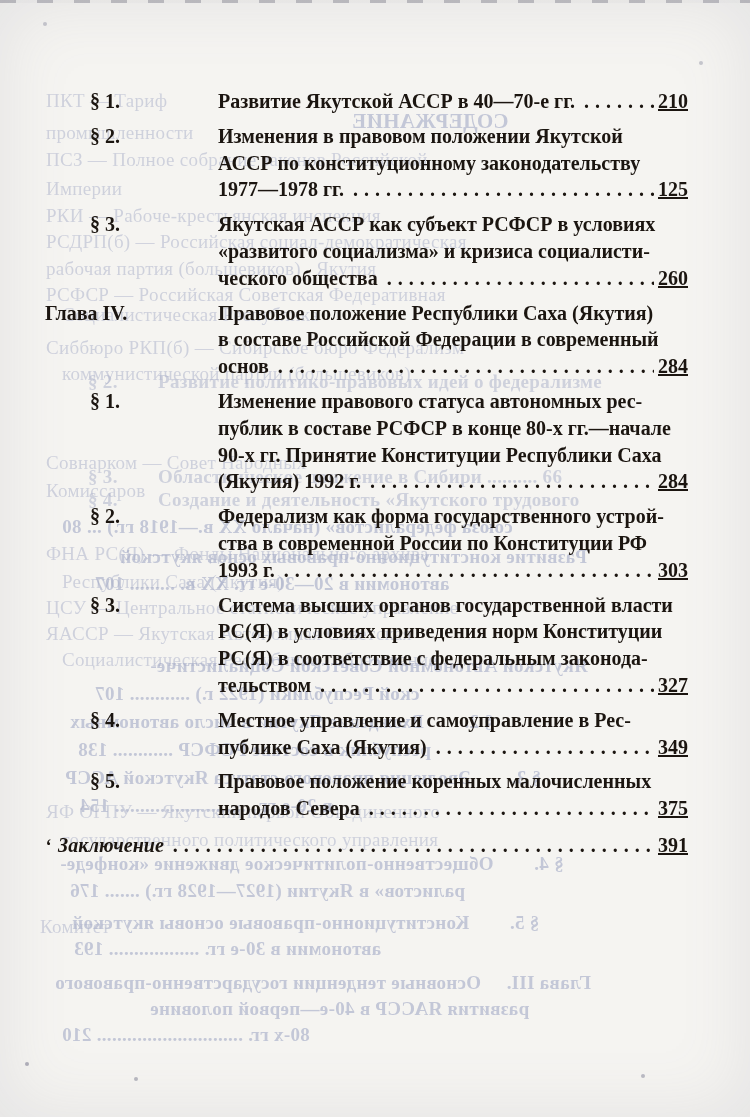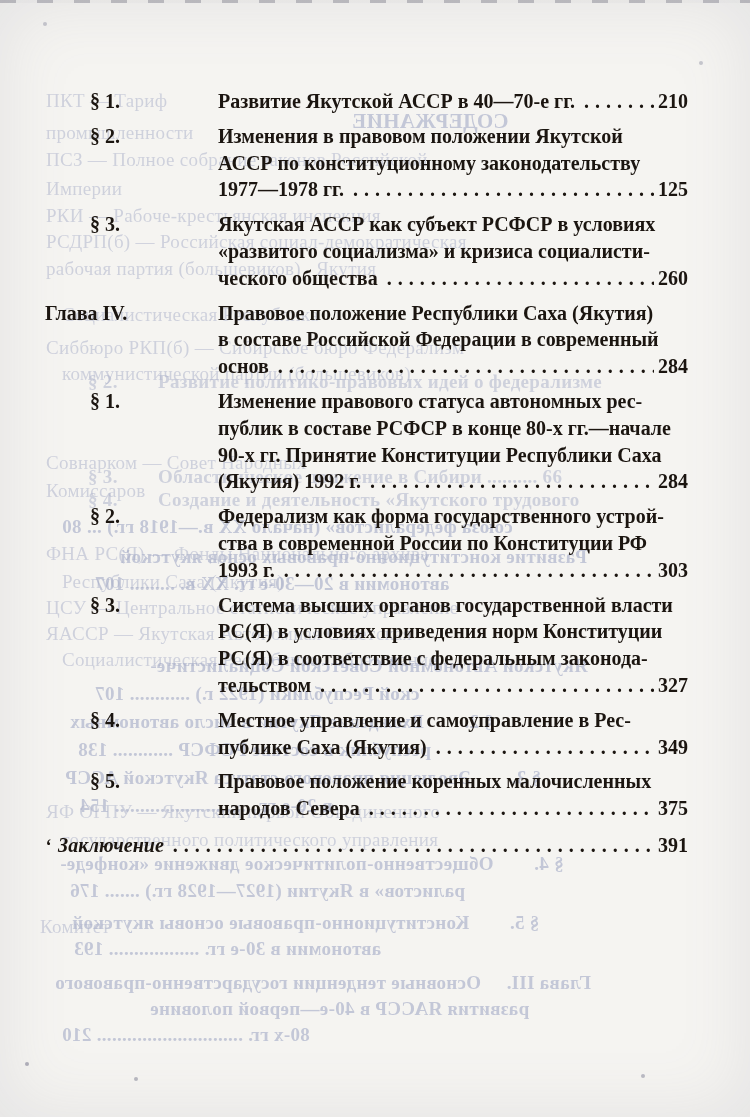--- a/index.html
+++ b/index.html
@@ -41,41 +41,42 @@
   .label{flex:0 0 173px;width:173px;box-sizing:border-box;}
   .label.indent{padding-left:45px;}
   .body{flex:1;min-width:0;}
   .lastline{display:flex;align-items:flex-start;}
   .lasttext{flex:0 0 auto;}
   .leader{flex:1 1 auto;overflow:hidden;white-space:nowrap;margin:0 4px 0 9px;}
   .leader::after{
     content:"...................................................................................................";
     letter-spacing:6px;
   }
-  .page{flex:0 0 auto;}
+  .page{flex:0 0 auto;text-decoration:underline;}
   .conclusion{display:flex;align-items:baseline;margin-top:10px;}
   .conclusion .prefix{font-style:italic;margin-right:7px;font-size:18px;}
   .conclusion .word{font-style:italic;flex:0 0 auto;}
 </style>
 </head>
 <body>
 
 <div class="paper">
   <div class="top-edge"></div>
   <div class="specks"></div>
 
   <div class="ghost-layer" id="ghosts">
       <div class="ghost" style="left: 46px; top: 90px;">ПКТ — Тариф</div>
       <div class="ghost" style="left: 46px; top: 122px;">промышленности</div>
       <div class="ghost mirrored bold" style="left: 352px; top: 110px; font-size: 21px;">СОДЕРЖАНИЕ</div>
       <div class="ghost" style="left: 46px; top: 149px;">ПСЗ — Полное собрание законов Российской</div>
       <div class="ghost" style="left: 46px; top: 178px;">Империи</div>
       <div class="ghost" style="left: 46px; top: 205px;">РКИ — Рабоче-крестьянская инспекция</div>
       <div class="ghost" style="left: 46px; top: 231px;">РСДРП(б) — Российская социал-демократическая</div>
       <div class="ghost" style="left: 46px; top: 258px;">рабочая партия (большевиков)   Якутия</div>
+      <div class="ghost" style="left: 46px; top: 284px;">РСФСР — Российская Советская Федеративная</div>
       <div class="ghost" style="left: 62px; top: 304px;">Социалистическая Республика</div>
       <div class="ghost" style="left: 46px; top: 337px;">Сиббюро РКП(б) — Сибирское бюро Федерализм</div>
       <div class="ghost" style="left: 62px; top: 363px;">коммунистической партии (большевиков)</div>
       <div class="ghost bold" style="left: 88px; top: 371px;">§ 2.        Развитие политико-правовых идей о федерализме</div>
       <div class="ghost" style="left: 46px; top: 452px;">Совнарком — Совет Народных</div>
       <div class="ghost bold" style="left: 88px; top: 466px;">§ 3.        Областническое движение в Сибири .......... 66</div>
       <div class="ghost" style="left: 46px; top: 480px;">Комиссаров</div>
       <div class="ghost bold" style="left: 88px; top: 489px;">§ 4.        Создание и деятельность «Якутского трудового</div>
       <div class="ghost mirrored bold" style="left: 62px; top: 516px;">союза федералистов» (начало XX в.—1918 гг.) ... 80</div>
       <div class="ghost" style="left: 46px; top: 543px;">ФНА РС(Я) — Фонды Национального архива</div>

